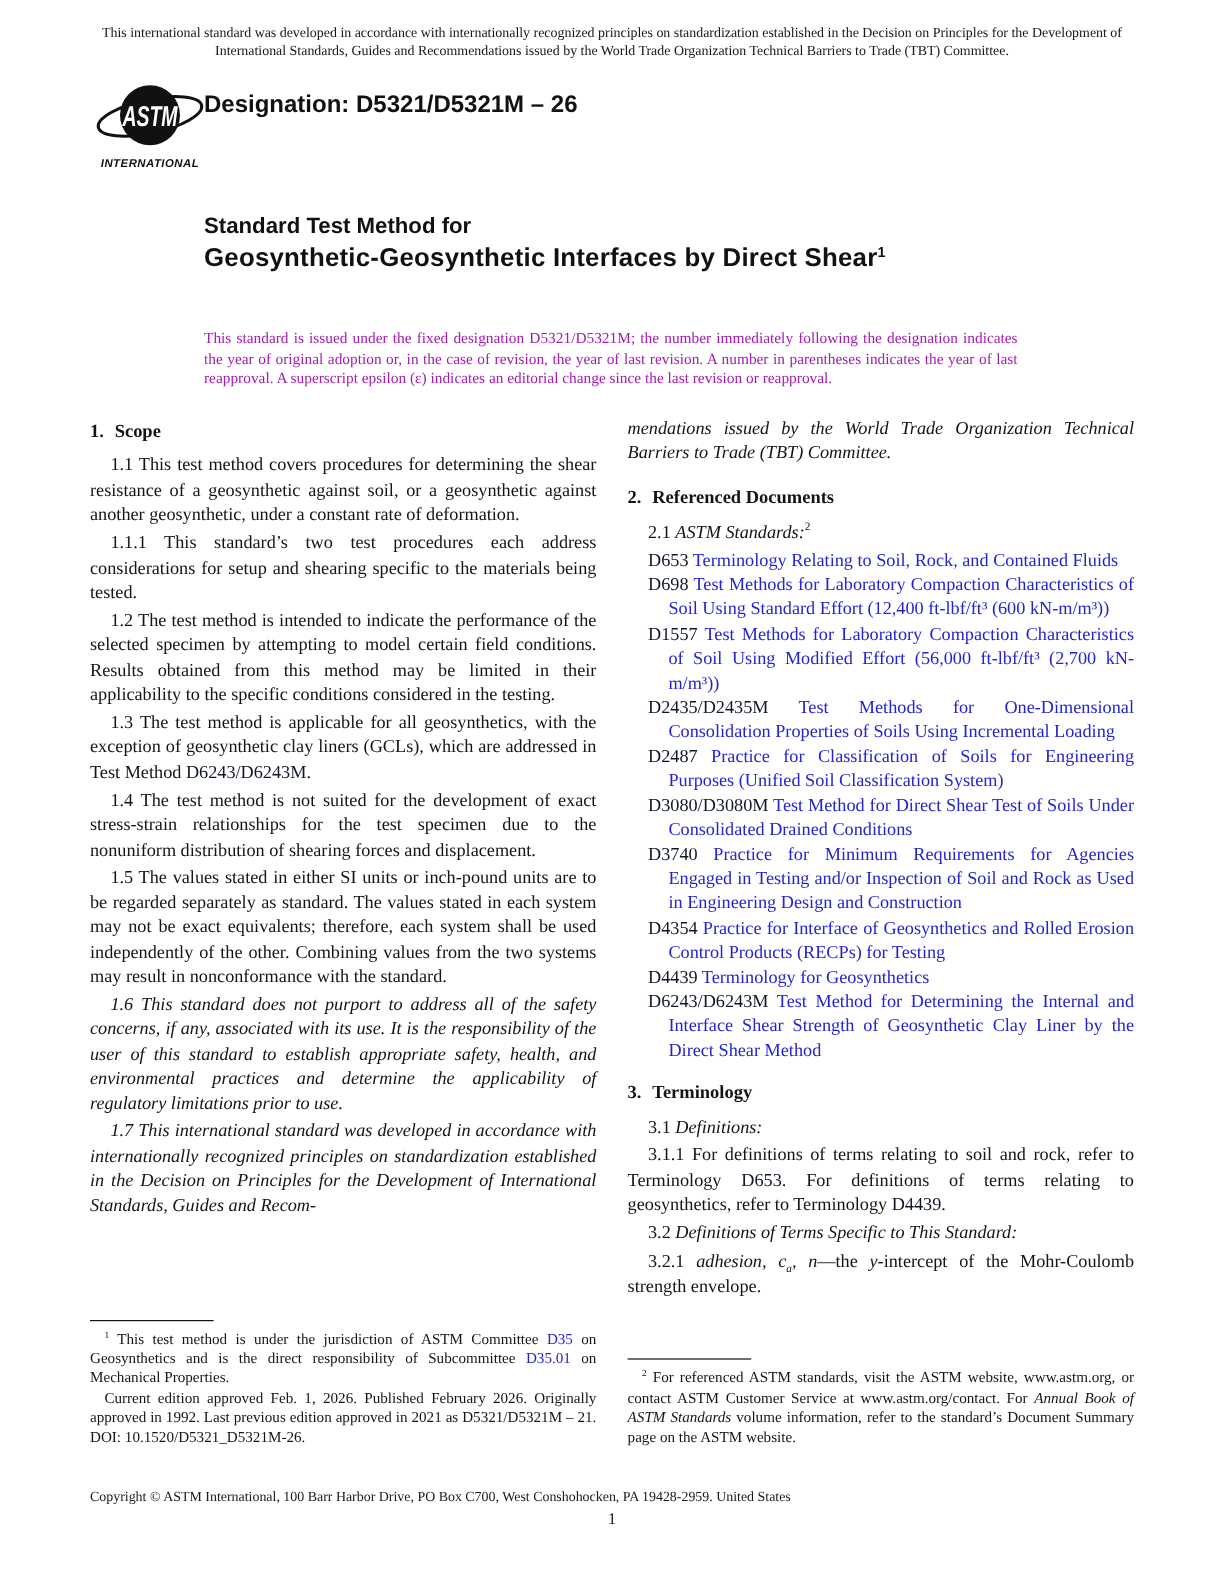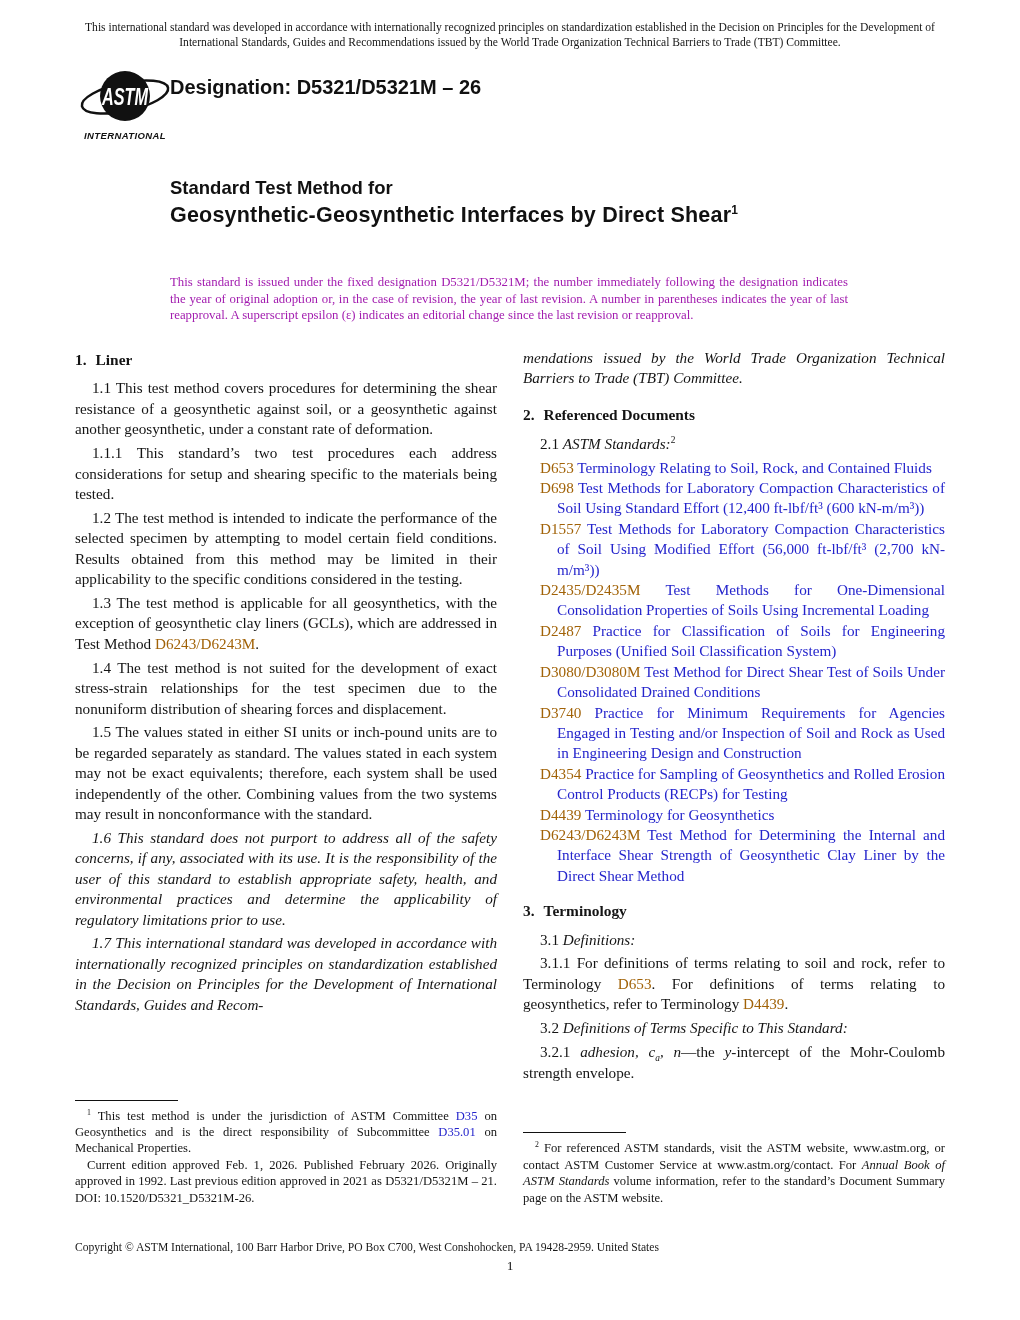--- a/index.html
+++ b/index.html
@@ -31,21 +31,21 @@
   .columns{position:absolute;top:348px;left:75px;width:870px;height:858px;
            display:flex;gap:26px;}
   .col{width:422px;display:flex;flex-direction:column;
        font-size:15.2px;line-height:20.4px;text-align:justify;}
   h2.sec{font-size:15.4px;font-weight:bold;margin:13px 0 8px;text-align:left;}
   h2.first{margin-top:2px;}
   .secnum{margin-right:9px;}
   p.body{margin:0 0 3.5px;text-indent:17px;}
   p.noind{text-indent:0;}
   .it{font-style:italic;}
-  .red{color:#a16207;}
+  .red{color:#0f172a;}
   .blue{color:#2424cc;}
   sup{font-size:.62em;line-height:0;}
   sub{font-size:.62em;line-height:0;}
 
   ul.refs{list-style:none;margin:0 0 2px;padding:0;}
   ul.refs li{padding-left:34px;text-indent:-17px;margin:0;}
 
   
   .fnblock{margin-top:auto;font-size:12.6px;line-height:16.4px;text-align:justify;}
   .fnrule{width:103px;border-top:1.4px solid #111;margin:0 0 7px;}
@@ -76,21 +76,21 @@
   <div class="titleblock">
     <div class="title-eyebrow">Standard Test Method for</div>
     <div class="title-main"><span>Geosynthetic-Geosynthetic Interfaces by Direct Shear</span><sup>1</sup></div>
   </div>
 
   <div class="issuenote">This standard is issued under the fixed designation D5321/D5321M; the number immediately following the designation indicates the year of original adoption or, in the case of revision, the year of last revision. A number in parentheses indicates the year of last reapproval. A superscript epsilon (ε) indicates an editorial change since the last revision or reapproval.</div>
 
   <div class="columns">
 
     <div class="col">
-      <h2 class="sec first"><span class="secnum">1.</span><span>Liner</span></h2>
+      <h2 class="sec first"><span class="secnum">1.</span><span>Scope</span></h2>
 
       <p class="body">1.1 This test method covers procedures for determining the shear resistance of a geosynthetic against soil, or a geosynthetic against another geosynthetic, under a constant rate of deformation.</p>
       <p class="body">1.1.1 This standard’s two test procedures each address considerations for setup and shearing specific to the materials being tested.</p>
       <p class="body">1.2 The test method is intended to indicate the performance of the selected specimen by attempting to model certain field conditions. Results obtained from this method may be limited in their applicability to the specific conditions considered in the testing.</p>
       <p class="body"><span>1.3 The test method is applicable for all geosynthetics, with the exception of geosynthetic clay liners (GCLs), which are addressed in Test Method </span><span class="red">D6243/D6243M</span><span>.</span></p>
       <p class="body">1.4 The test method is not suited for the development of exact stress-strain relationships for the test specimen due to the nonuniform distribution of shearing forces and displacement.</p>
       <p class="body">1.5 The values stated in either SI units or inch-pound units are to be regarded separately as standard. The values stated in each system may not be exact equivalents; therefore, each system shall be used independently of the other. Combining values from the two systems may result in nonconformance with the standard.</p>
       <p class="body it">1.6 This standard does not purport to address all of the safety concerns, if any, associated with its use. It is the responsibility of the user of this standard to establish appropriate safety, health, and environmental practices and determine the applicability of regulatory limitations prior to use.</p>
       <p class="body it">1.7 This international standard was developed in accordance with internationally recognized principles on standardization established in the Decision on Principles for the Development of International Standards, Guides and Recom-</p>
 
@@ -109,21 +109,21 @@
       <p class="body"><span>2.1 </span><span class="it">ASTM Standards:</span><sup>2</sup></p>
 
       <ul class="refs">
         <li><span class="red">D653</span> <span class="blue">Terminology Relating to Soil, Rock, and Contained Fluids</span></li>
         <li><span class="red">D698</span> <span class="blue">Test Methods for Laboratory Compaction Characteristics of Soil Using Standard Effort (12,400 ft-lbf/ft³ (600 kN-m/m³))</span></li>
         <li><span class="red">D1557</span> <span class="blue">Test Methods for Laboratory Compaction Characteristics of Soil Using Modified Effort (56,000 ft-lbf/ft³ (2,700 kN-m/m³))</span></li>
         <li><span class="red">D2435/D2435M</span> <span class="blue">Test Methods for One-Dimensional Consolidation Properties of Soils Using Incremental Loading</span></li>
         <li><span class="red">D2487</span> <span class="blue">Practice for Classification of Soils for Engineering Purposes (Unified Soil Classification System)</span></li>
         <li><span class="red">D3080/D3080M</span> <span class="blue">Test Method for Direct Shear Test of Soils Under Consolidated Drained Conditions</span></li>
         <li><span class="red">D3740</span> <span class="blue">Practice for Minimum Requirements for Agencies Engaged in Testing and/or Inspection of Soil and Rock as Used in Engineering Design and Construction</span></li>
-        <li><span class="red">D4354</span> <span class="blue">Practice for Sampling of Geosynthetics and Rolled Erosion Control Products (RECPs) for Testing</span></li>
+        <li><span class="red">D4354</span> <span class="blue">Practice for Interface of Geosynthetics and Rolled Erosion Control Products (RECPs) for Testing</span></li>
         <li><span class="red">D4439</span> <span class="blue">Terminology for Geosynthetics</span></li>
         <li><span class="red">D6243/D6243M</span> <span class="blue">Test Method for Determining the Internal and Interface Shear Strength of Geosynthetic Clay Liner by the Direct Shear Method</span></li>
       </ul>
 
       <h2 class="sec"><span class="secnum">3.</span><span>Terminology</span></h2>
 
       <p class="body"><span>3.1 </span><span class="it">Definitions:</span></p>
 
       <p class="body"><span>3.1.1 For definitions of terms relating to soil and rock, refer to Terminology </span><span class="red">D653</span><span>. For definitions of terms relating to geosynthetics, refer to Terminology </span><span class="red">D4439</span><span>.</span></p>
 

